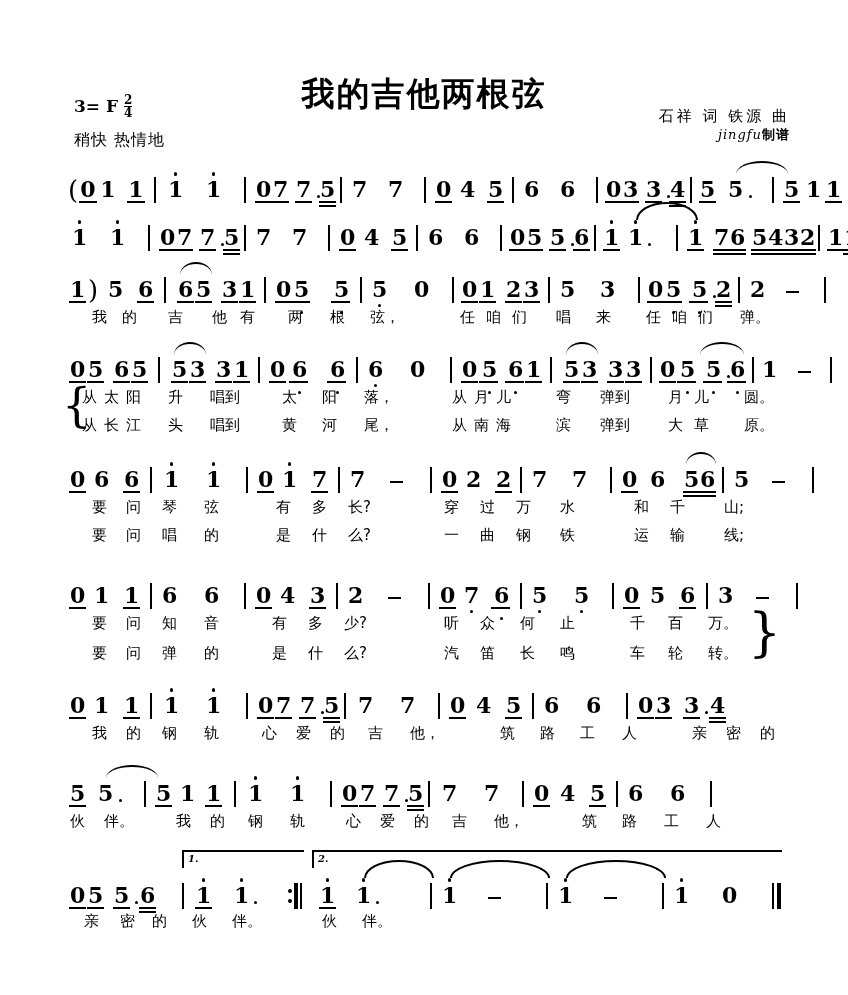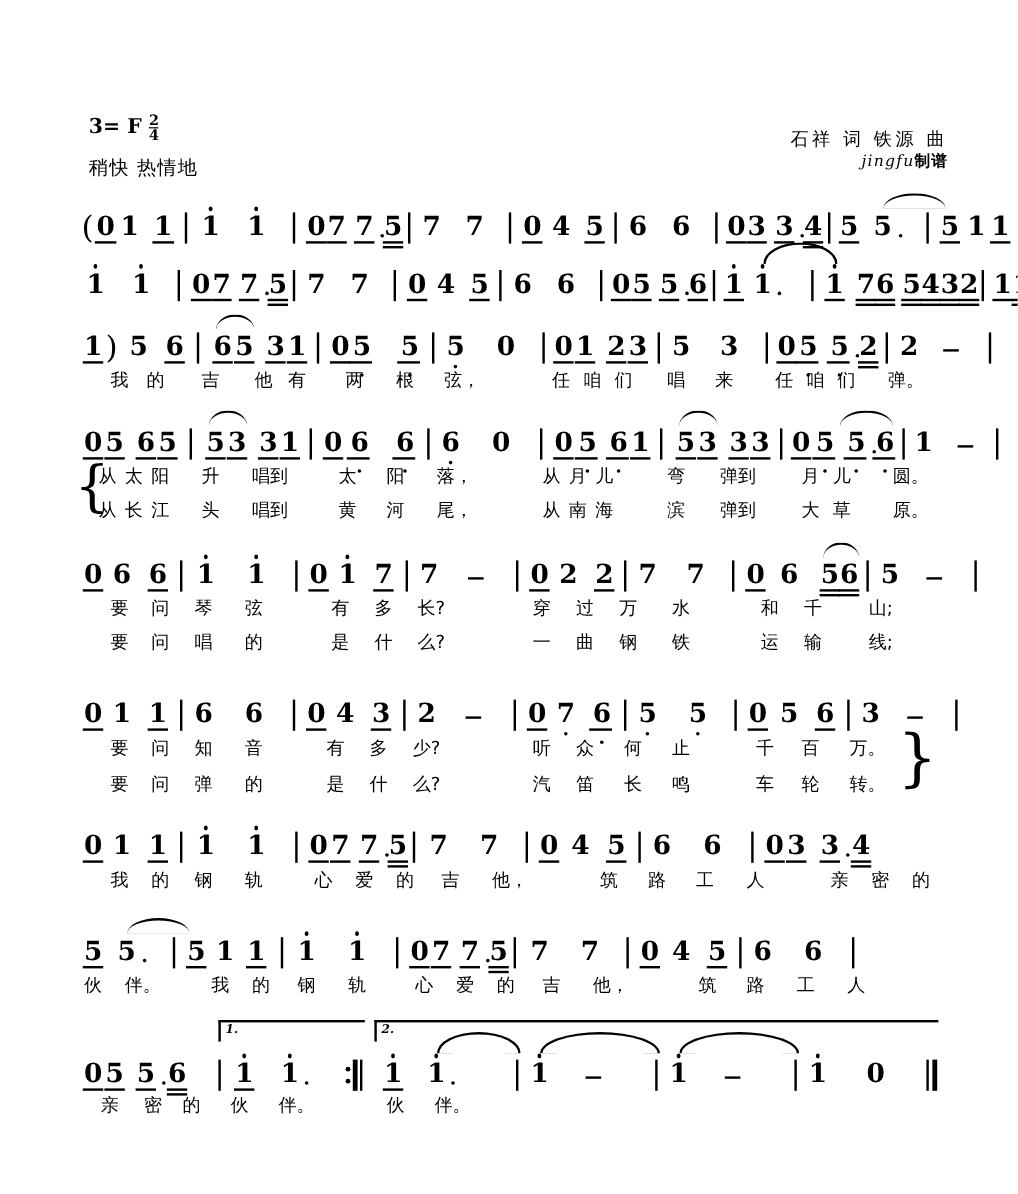--- a/index.html
+++ b/index.html
@@ -109,20 +109,21 @@
   .repeat .d1{top:6px;} .repeat .d2{top:16px;}
   .endbar{position:absolute;bottom:-1px;height:26px;}
   .endbar .t1{position:absolute;left:0;top:0;width:1.8px;height:26px;background:#000;}
   .endbar .t2{position:absolute;left:5px;top:0;width:3.5px;height:26px;background:#000;}
 </style>
 </head>
 <body>
 
 <div class="sheet">
 
+  <div class="title">我的吉他两根弦</div>
 
   <div class="keybox">
     <span class="keysig">3= F</span>
     <span class="meter">
       <span class="num">2</span>
       <span class="den">4</span>
     </span>
   </div>
   <div class="tempo">稍快  热情地</div>
 

